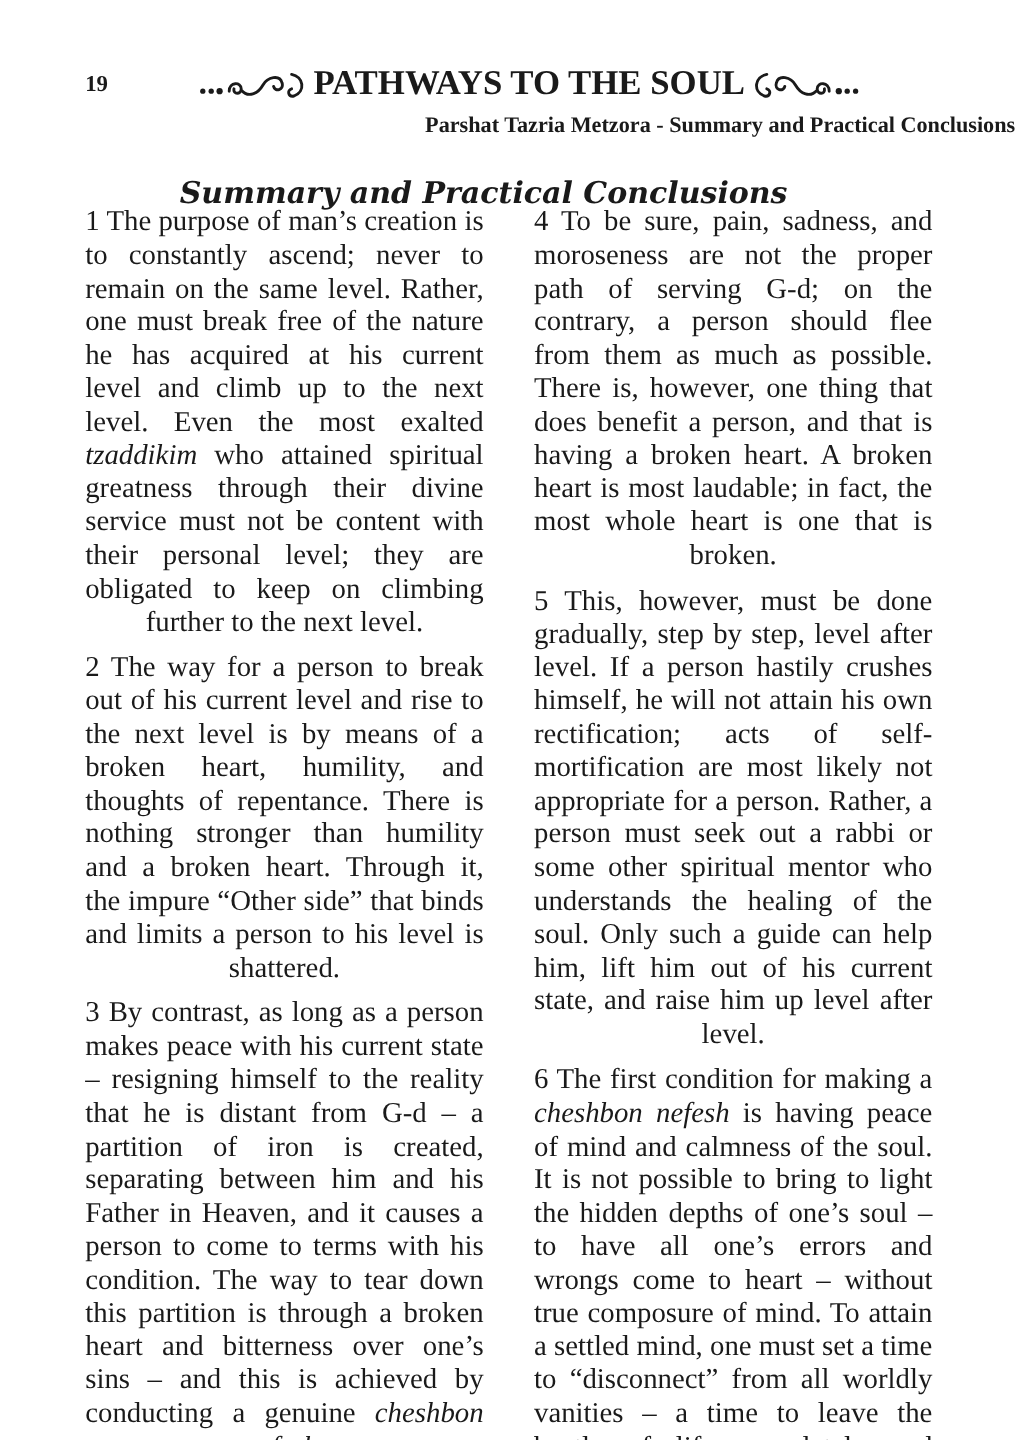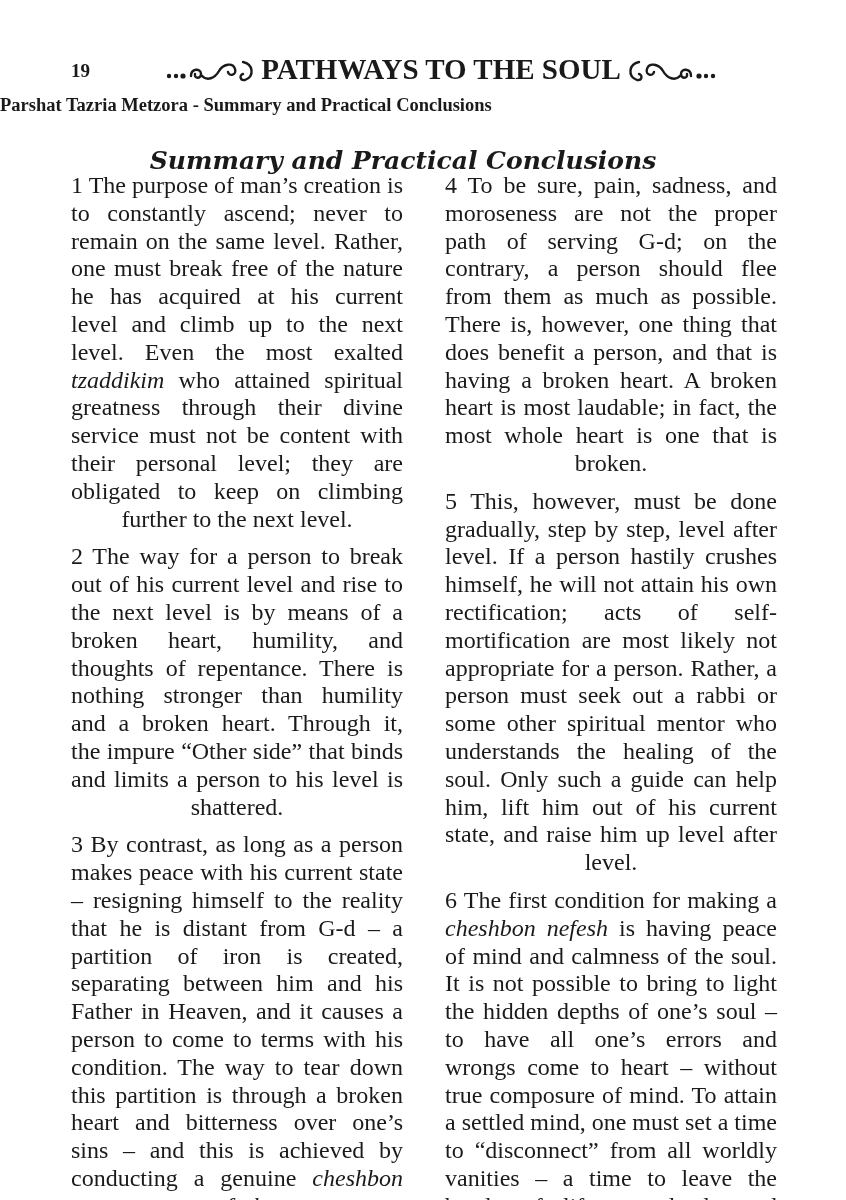--- a/index.html
+++ b/index.html
@@ -12,21 +12,21 @@
     position: absolute; left: 146px; top: 50px; width: 590px; height: 36px;
     display: flex; align-items: flex-end; justify-content: center;
   }
   .running-title {
     font-family: "Liberation Serif", serif; font-weight: bold; font-size: 29px;
     letter-spacing: 0px; margin: 0 4px; white-space: nowrap;
   }
   .ornament { display: inline-flex; align-items: center; }
   .ornament svg { display: block; }
   .subhead {
-    position: absolute; left: 0; width: 846px; top: 95px; text-align: left;
+    position: absolute; left: 0; width: 846px; top: 95px; text-align: right;
     font-family: "Liberation Serif", serif; font-weight: bold; font-size: 18.5px;
   }
   .section-title {
     position: absolute; left: 0; width: 806px; top: 146px; text-align: center;
     font-family: "DejaVu Serif", serif; font-weight: bold; font-style: italic; font-size: 25px;
   }
   .column {
     position: absolute; top: 172px; width: 332px;
     font-family: "Liberation Serif", serif; font-size: 24px; line-height: 27.8px;
   }

